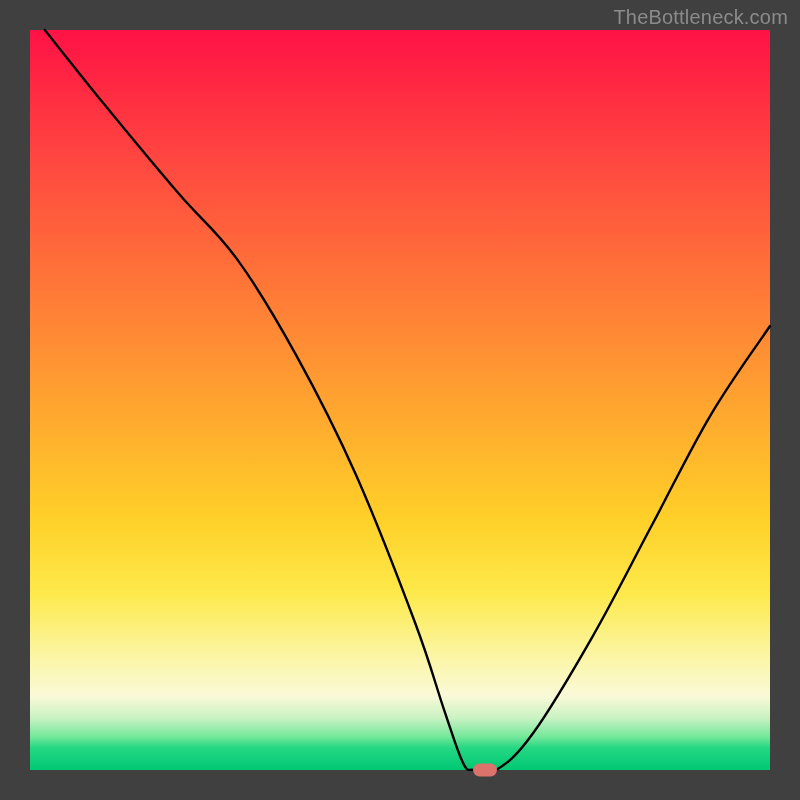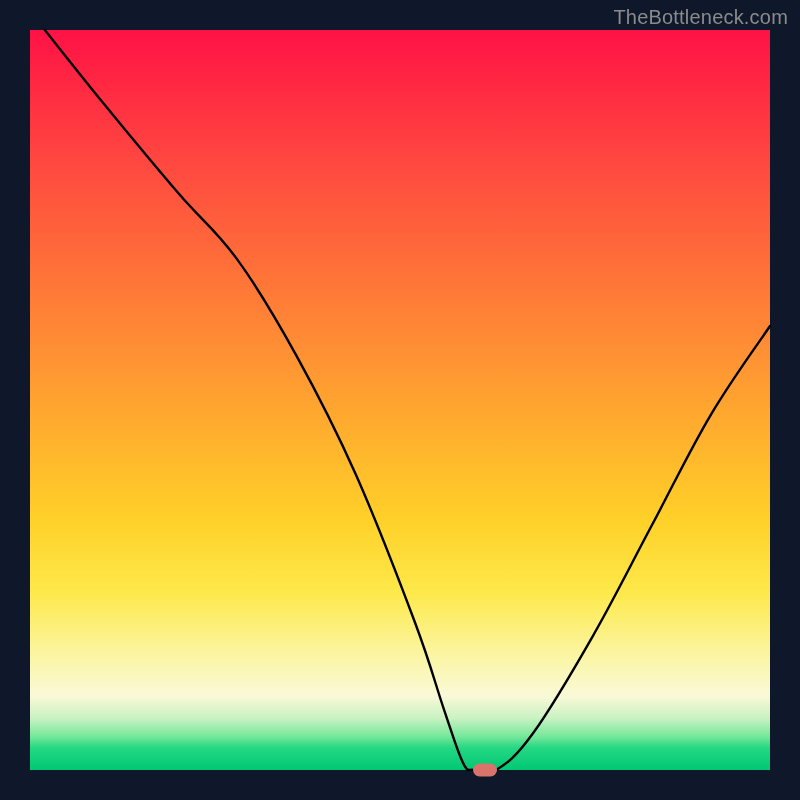--- a/index.html
+++ b/index.html
@@ -10,21 +10,21 @@
     background: #000;
     overflow: hidden;
     font-family: Arial, Helvetica, sans-serif;
   }
   .frame {
     position: absolute;
     left: 0;
     top: 0;
     width: 800px;
     height: 800px;
-    background: #0f172a;
+    background: #404040;
   }
   .plot-area {
     position: absolute;
     left: 30px;
     top: 30px;
     width: 740px;
     height: 740px;
     
     background: linear-gradient(to bottom,
       #ff1246 0%,

